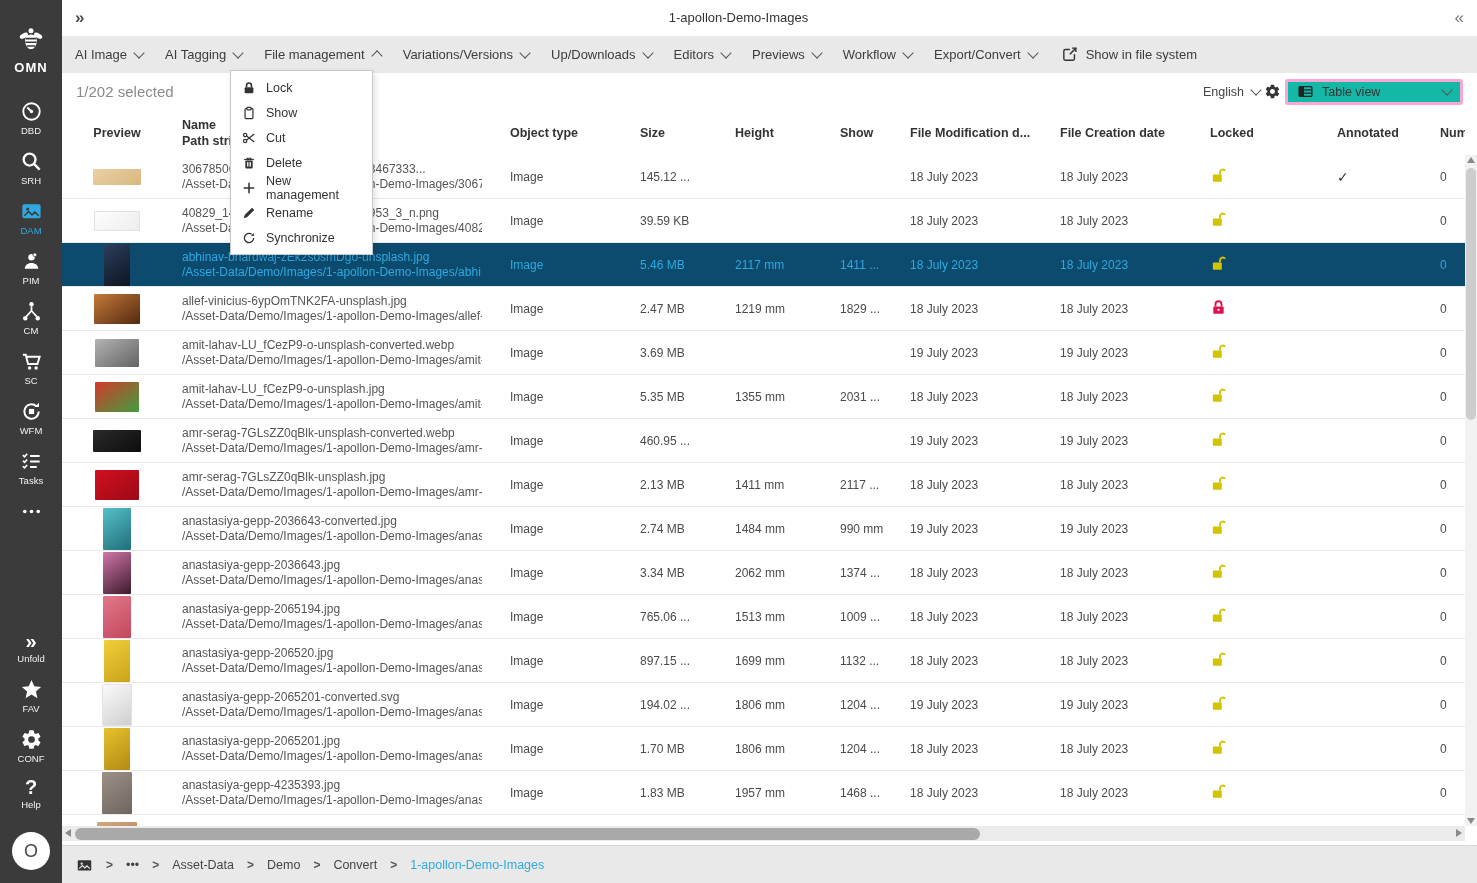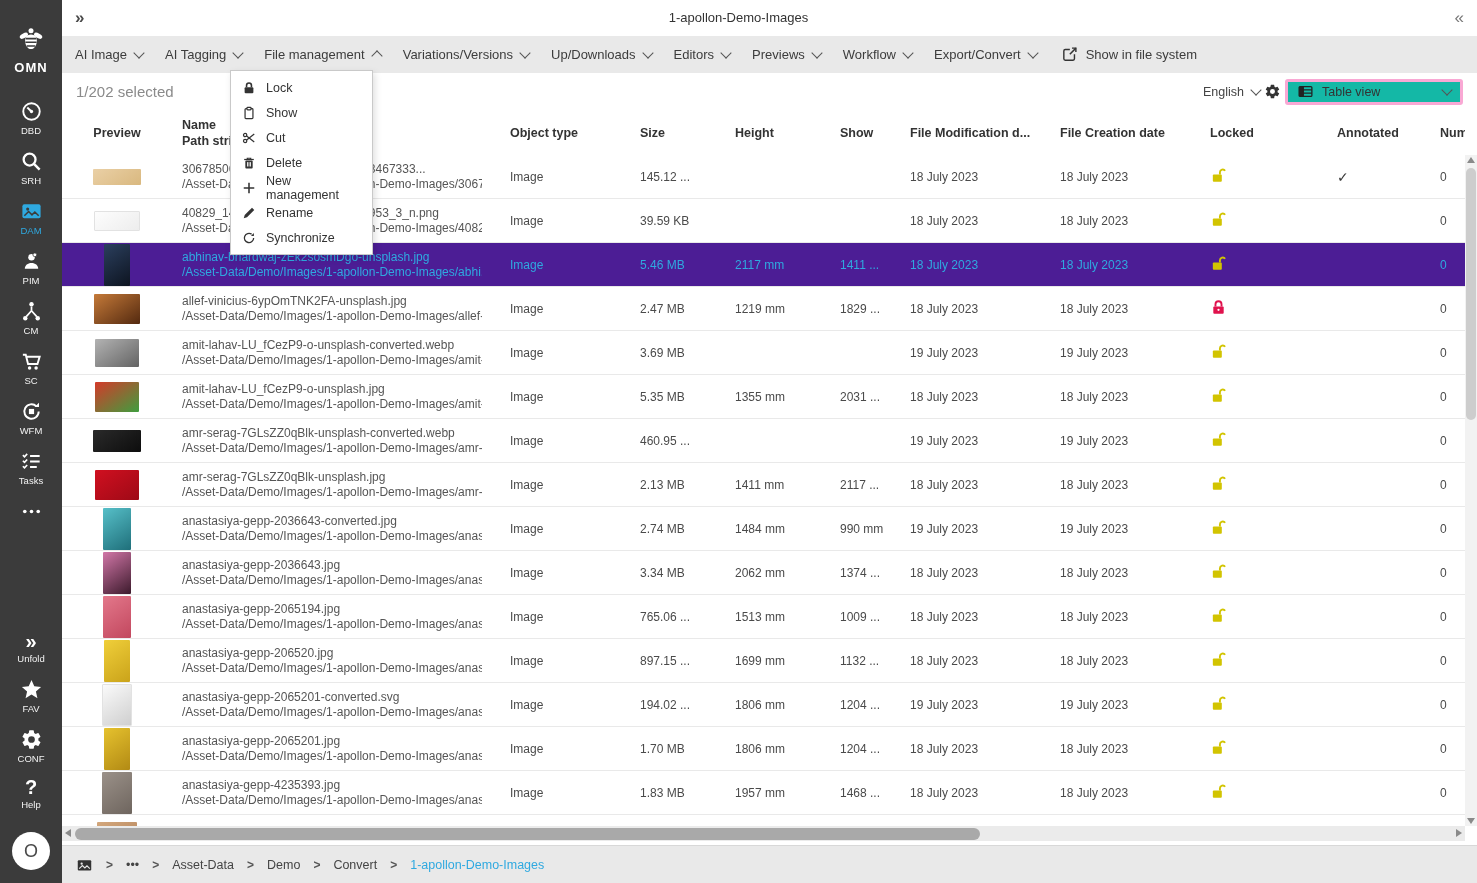--- a/index.html
+++ b/index.html
@@ -48,21 +48,21 @@
 
   
   .grid{display:grid;grid-template-columns:110px 330px 130px 95px 105px 70px 150px 150px 115px 115px minmax(0,1fr);align-items:center;}
   .theader{position:absolute;left:0;top:110px;right:12px;height:45px;border-bottom:1px solid #d6d6d6;font-size:12.5px;font-weight:bold;color:#333;background:#fff;}
   .th{padding-left:8px;white-space:nowrap;overflow:hidden;}
   .th-preview{text-align:center;padding-left:0;}
   .th-name div{line-height:16px;}
   .th-annotated{padding-left:20px;}
   .rows{position:absolute;left:0;top:155px;right:12px;height:671px;overflow:hidden;background:#fff;}
   .trow{height:44px;border-bottom:1px solid #e9e9e9;font-size:12px;color:#4a4a4a;cursor:pointer;box-sizing:border-box;}
-  .trow.selected{background:#4c1d95;color:#2fa9e0;}
+  .trow.selected{background:#0c4a6e;color:#2fa9e0;}
   .trow.selected .cell-name div{color:#2fa9e0;}
   .cell{padding-left:8px;white-space:nowrap;overflow:hidden;}
   .cell-preview{display:flex;justify-content:center;align-items:center;padding-left:0;height:44px;}
   .thumb{border-radius:1px;}
   .cell-name{padding-left:10px;}
   .cell-name div{line-height:15px;white-space:nowrap;overflow:hidden;max-width:300px;color:#555;}
   .cell-annotated{padding-left:20px;font-size:14px;color:#3a3a3a;}
   .lock-svg{width:17px;height:17px;}
 
   

